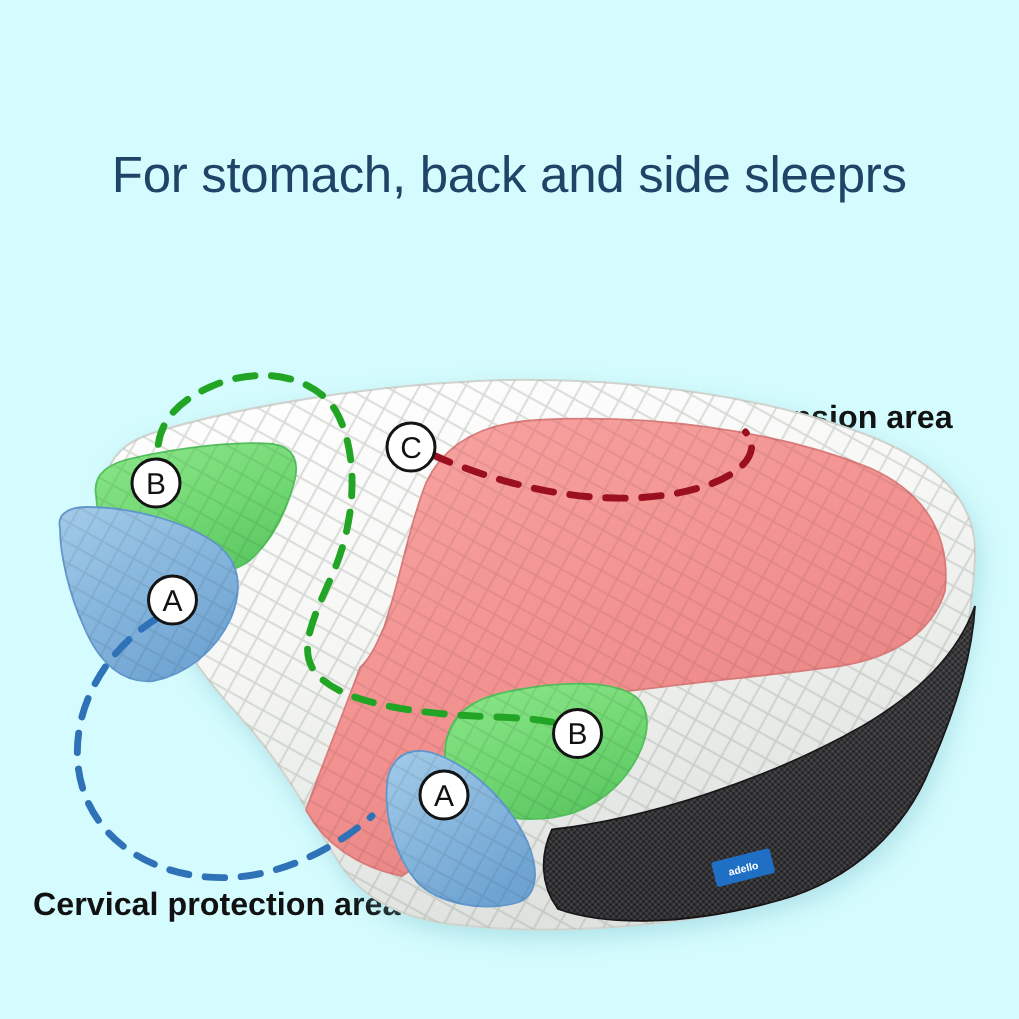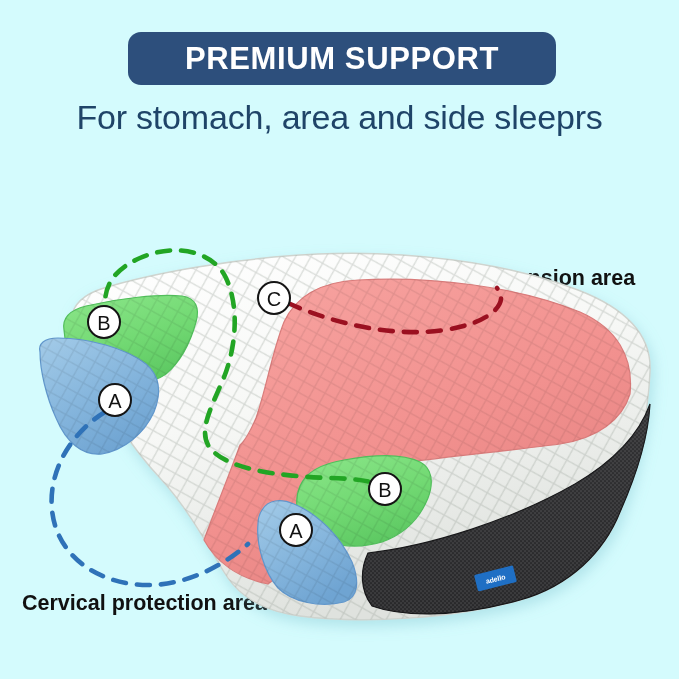--- a/index.html
+++ b/index.html
@@ -49,25 +49,22 @@
   .tag-txt{
     font-family:"Liberation Sans", sans-serif;
     font-size:7px;font-weight:bold;fill:#ffffff;text-anchor:middle;
   }
 </style>
 </head>
 <body style="background: rgb(212, 251, 253);">
 
 <div id="stage">
 
-  <div class="banner">
-    <span class="banner-text">PREMIUM SUPPORT</span>
-  </div>
-
-  <div class="subtitle">For stomach, area and side sleeprs</div>
+
+  <div class="subtitle">For stomach, back and side sleeprs</div>
 
   <div id="lbl-back" class="callout">Back sleeping extension area</div>
   <div id="lbl-cerv" class="callout">Cervical protection area</div>
 
   <svg class="art" viewBox="0 0 679 679">
     <defs>
 
       <pattern id="quilt" width="17" height="17" patternUnits="userSpaceOnUse" patternTransform="rotate(-16)">
         <rect width="17" height="17" fill="none"></rect>
         <path d="M8.5 0 L17 8.5 L8.5 17 L0 8.5 Z" fill="none" stroke="#000" stroke-opacity="0.085" stroke-width="1.1"></path>

